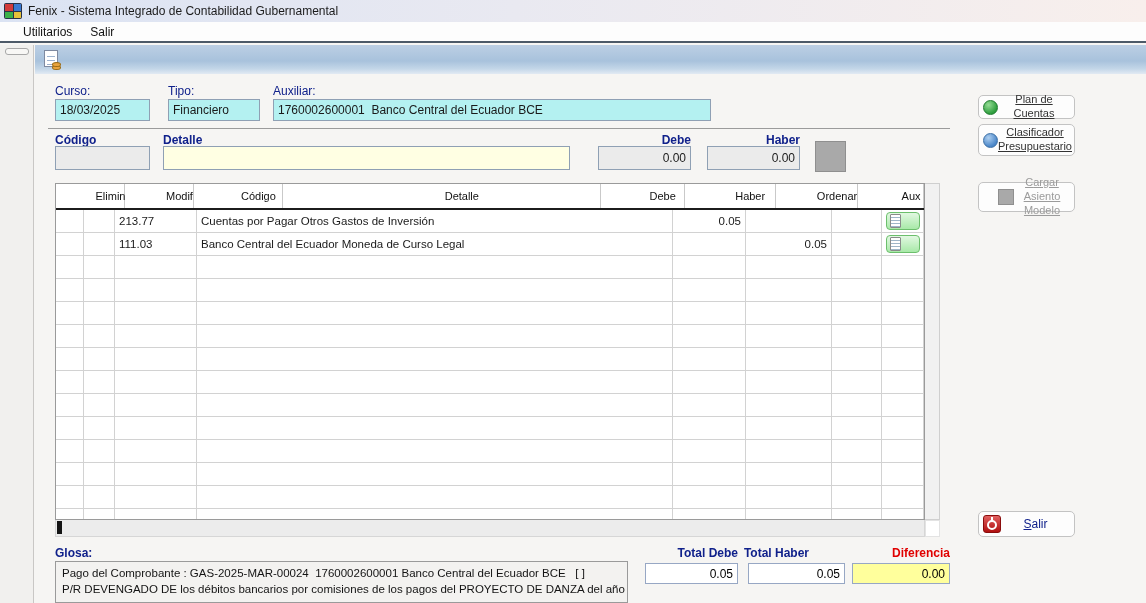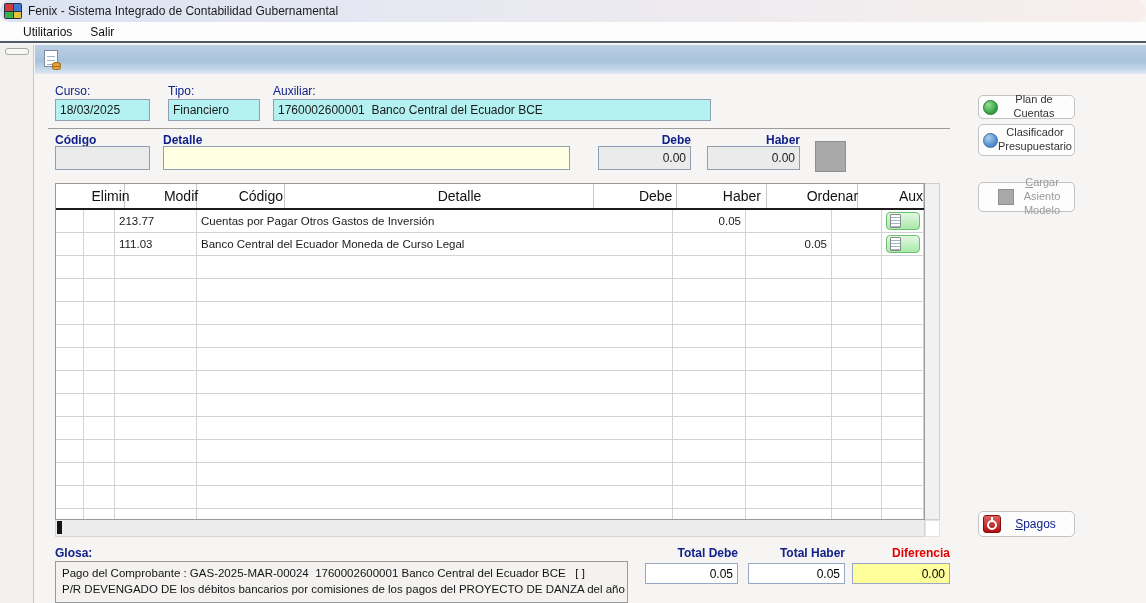--- a/index.html
+++ b/index.html
@@ -1,21 +1,21 @@
 <!DOCTYPE html>
 <html><head>
 <meta charset="utf-8">
 <style>
   html,body{margin:0;padding:0;}
   .window{position:relative;width:1146px;height:603px;font-family:"Liberation Sans",sans-serif;
     background:#f6f5f3;overflow:hidden;border-bottom:1px solid #cfcecc;}
   
   .titlebar{position:absolute;top:0;left:0;width:1146px;height:22px;
     background:linear-gradient(to right,#dbe3f3 0%,#e9e9f1 45%,#f8efec 100%);
-    display:flex;align-items:center;padding-left:4px;box-sizing:border-box;font-size:12px;color:#1b1b1b;border-radius:10px;}
+    display:flex;align-items:center;padding-left:4px;box-sizing:border-box;font-size:12px;color:#1b1b1b;}
   .app-icon{width:16px;height:14px;display:inline-grid;grid-template-columns:1fr 1fr;grid-template-rows:1fr 1fr;
     gap:1px;background:#28324a;padding:1px;margin-right:6px;border-radius:2px;}
   .app-icon i{display:block;}
   
   .menubar{position:absolute;top:22px;left:0;width:1146px;height:21px;background:#fdfdfd;
     border-bottom:2px solid #4d5a68;display:flex;align-items:center;padding-left:14px;box-sizing:border-box;font-size:12px;color:#111;}
   .menu-item{padding:2px 9px;cursor:default;}
   
   .sidebar{position:absolute;top:45px;left:0;width:34px;height:558px;background:#f1f0ee;border-right:1px solid #c9c7c5;box-sizing:border-box;}
   .grip{width:22px;height:5px;margin:3px auto 0;border:1px solid #a8a8a8;border-radius:3px;background:#f8f7f5;}
@@ -32,21 +32,21 @@
   .lbl.red{color:#e00000;font-weight:bold;}
   .tb{position:absolute;border:1px solid #8fa0b4;font-size:12px;color:#1a1a1a;display:flex;align-items:center;
     padding:0 4px;box-sizing:border-box;white-space:pre;}
   .tb.right{justify-content:flex-end;}
   .sep{position:absolute;height:1px;background:#9b9b9b;}
   .graybtn{position:absolute;background:#a9a9a9;border:1px solid #8f8f8f;box-sizing:border-box;}
   
   .grid{position:absolute;left:55px;top:183px;width:870px;height:337px;background:#fff;
     border:1px solid #9a9a9a;box-sizing:border-box;overflow:hidden;}
   .thead{display:flex;height:26px;border-bottom:2px solid #1c1c1c;box-sizing:border-box;background:#fff;}
-  .hcell{font-size:14px;color:#111;display:flex;align-items:center;justify-content:center;
+  .hcell{font-size:11px;color:#111;display:flex;align-items:center;justify-content:center;
     border-right:1px solid #c9c9c9;box-sizing:border-box;margin-left:41px;}
   .trow{display:flex;height:23px;box-sizing:border-box;}
   .tcell{border-right:1px solid #d2d2d2;border-bottom:1px solid #d2d2d2;box-sizing:border-box;
     font-size:11.5px;color:#1a1a1a;display:flex;align-items:center;padding:0 4px;overflow:hidden;white-space:nowrap;}
   .tcell.num{justify-content:flex-end;}
   .c0{width:28px;}.c1{width:31px;}.c2{width:82px;}.c3{width:476px;}.c4{width:73px;}
   .c5{width:86px;}.c6{width:50px;}.c7{width:42px;justify-content:center;padding:0;}
   .aux-btn{width:34px;height:18px;border:1px solid #6cbf6c;border-radius:4px;
     background:linear-gradient(to bottom,#e2f8e2,#a8e9a8);display:flex;align-items:center;justify-content:flex-start;padding-left:3px;box-sizing:border-box;}
   .notepad{width:9px;height:12px;background:#fff;border:1px solid #8a8a8a;border-radius:1px;
@@ -58,21 +58,21 @@
   .hthumb{position:absolute;left:1px;top:1px;width:5px;height:13px;background:#141414;}
   .corner{position:absolute;left:925px;top:520px;width:15px;height:17px;background:#fff;border:1px solid #e3e3e3;box-sizing:border-box;}
   
   .glosa-box{position:absolute;left:55px;top:561px;width:573px;height:42px;background:#f3f2f0;
     border:1px solid #9a9a9a;box-sizing:border-box;padding:3px 6px;font-size:11.5px;color:#141414;line-height:1.4;white-space:pre;overflow:hidden;}
   .total-field{position:absolute;top:563px;height:21px;border:1px solid #97a7c4;background:#fff;
     font-size:12px;display:flex;align-items:center;justify-content:flex-end;padding:0 4px;box-sizing:border-box;}
   
   .sbtn{position:absolute;left:978px;width:97px;background:#fdfdfd;border:1px solid #c3c3c3;border-radius:5px;
     display:flex;align-items:center;font-size:11px;color:#333;box-sizing:border-box;padding:0 4px;}
-  .sbtn .txt{flex:1;text-align:center;line-height:1.25;}
+  .sbtn .txt{flex:1;text-align:center;line-height:1.25;text-decoration:underline;}
   .sphere{width:13px;height:13px;border-radius:50%;flex:none;}
   .sphere.green{background:radial-gradient(circle at 35% 30%,#96dd96,#2e9e3e 70%);border:1px solid #1d7a2d;}
   .sphere.blue{background:radial-gradient(circle at 35% 30%,#aecff0,#4a86c8 70%);border:1px solid #3a6ea5;}
   .sq-icon{width:14px;height:14px;background:#a9a9a9;border:1px solid #8f8f8f;flex:none;}
   .sbtn.disabled{color:#9b9b9b;}
   .u{text-decoration:underline;}
   .pwr{width:16px;height:16px;border-radius:3px;background:linear-gradient(to bottom,#e06060,#b01010);
     border:1px solid #8a0c0c;flex:none;position:relative;}
   .pwr .ring{position:absolute;left:3px;top:4px;width:6px;height:6px;border:2px solid #fff;border-radius:50%;}
   .pwr .bar{position:absolute;left:7px;top:1px;width:2px;height:5px;background:#fff;}
@@ -311,27 +311,27 @@
   <div class="sbtn disabled" style="top:182px;height:30px;padding-left:19px;">
     <span class="sq-icon"></span>
     <span class="txt"><span class="u">C</span><span>argar Asiento</span><br>
       <span>Modelo</span></span>
   </div>
   <div class="sbtn" style="top:511px;height:26px;">
     <span class="pwr">
         <span class="ring"></span>
         <span class="bar"></span>
       </span>
-    <span class="salir-txt"><span class="u">S</span><span>pagos</span></span>
+    <span class="salir-txt"><span class="u">S</span><span>alir</span></span>
   </div>
 
   <span class="lbl b" style="left:55px;top:546px;">Glosa:</span>
   <div class="glosa-box"><span>Pago del Comprobante : GAS-2025-MAR-00024  1760002600001 Banco Central del Ecuador BCE   [ ]</span><br><span>P/R DEVENGADO DE los débitos bancarios por comisiones de los pagos del PROYECTO DE DANZA del año 2025.</span></div>
 
   <span class="lbl b" style="left:645px;top:546px;width:93px;text-align:right;">Total Debe</span>
-  <span class="lbl b" style="left:748px;top:546px;width:97px;text-align:right;">Total Haber</span>
+  <span class="lbl b" style="left:712px;top:546px;width:97px;text-align:right;">Total Haber</span>
   <span class="lbl red" style="left:852px;top:546px;width:98px;text-align:right;">Diferencia</span>
 
   <div class="total-field" style="left:645px;width:93px;">0.05</div>
   <div class="total-field" style="left:748px;width:97px;">0.05</div>
   <div class="total-field" style="left:852px;width:98px;background:#ffff9c;">0.00</div>
 
 </div>
 
 </body></html>

